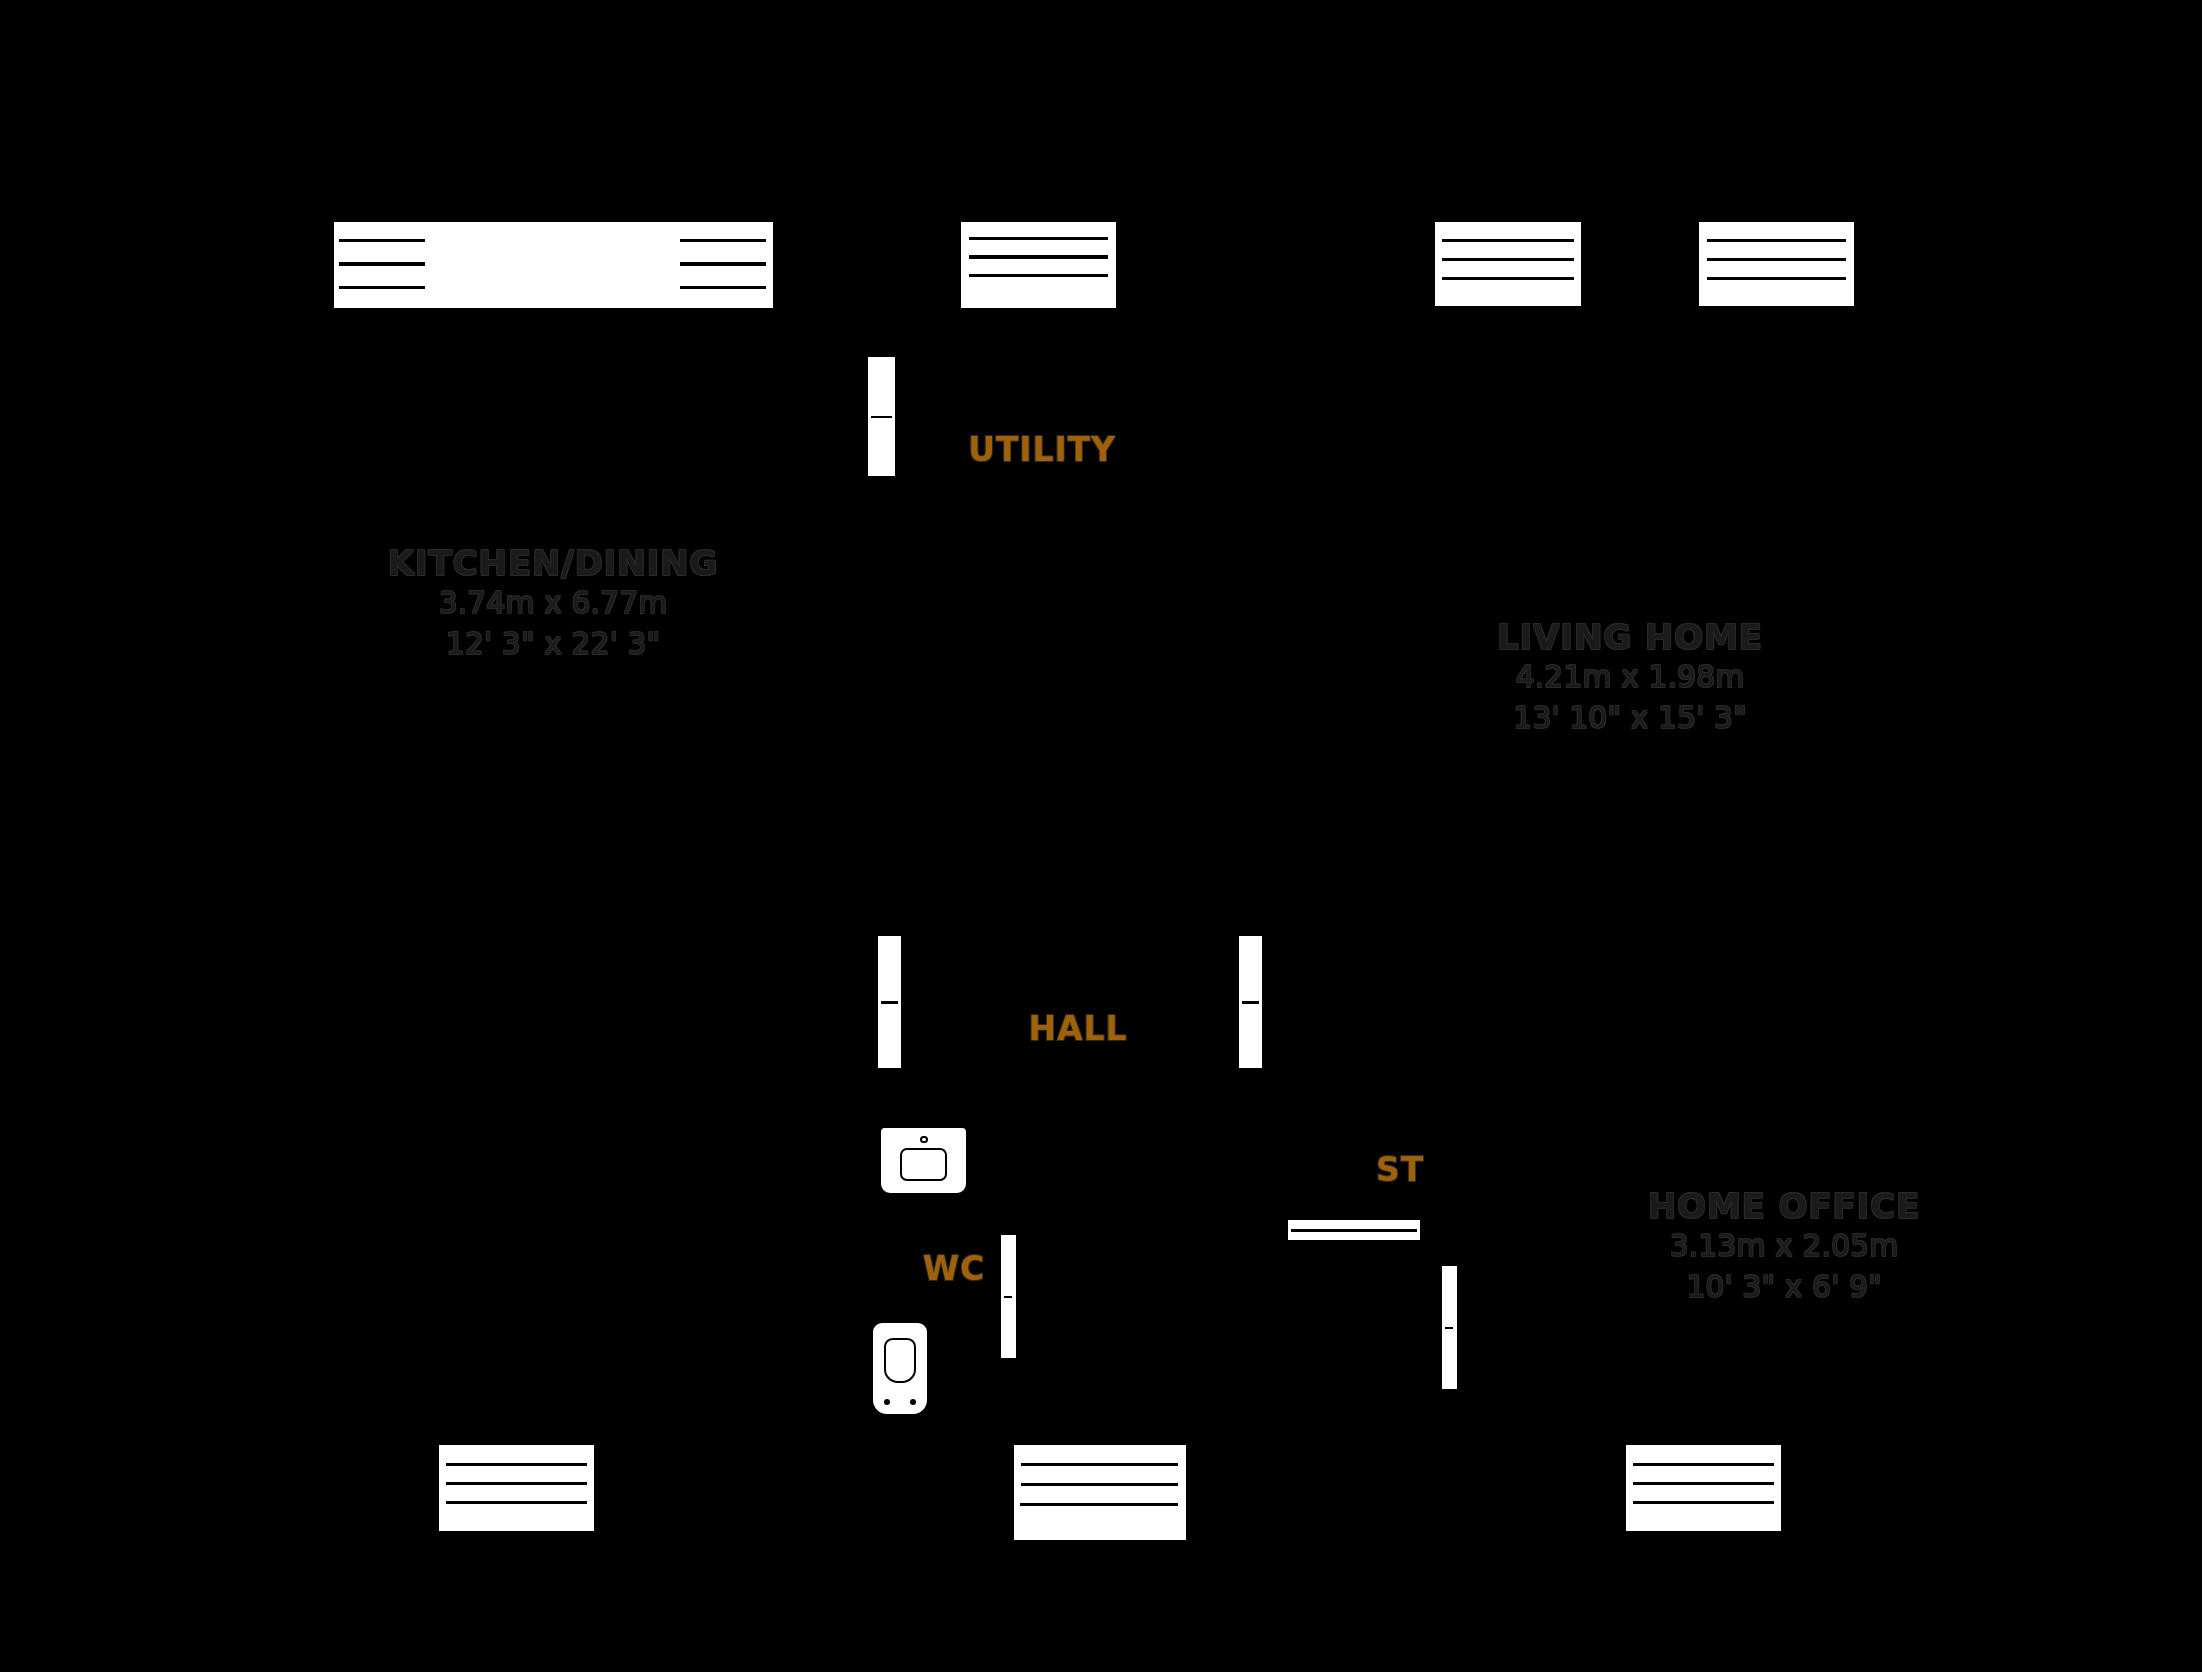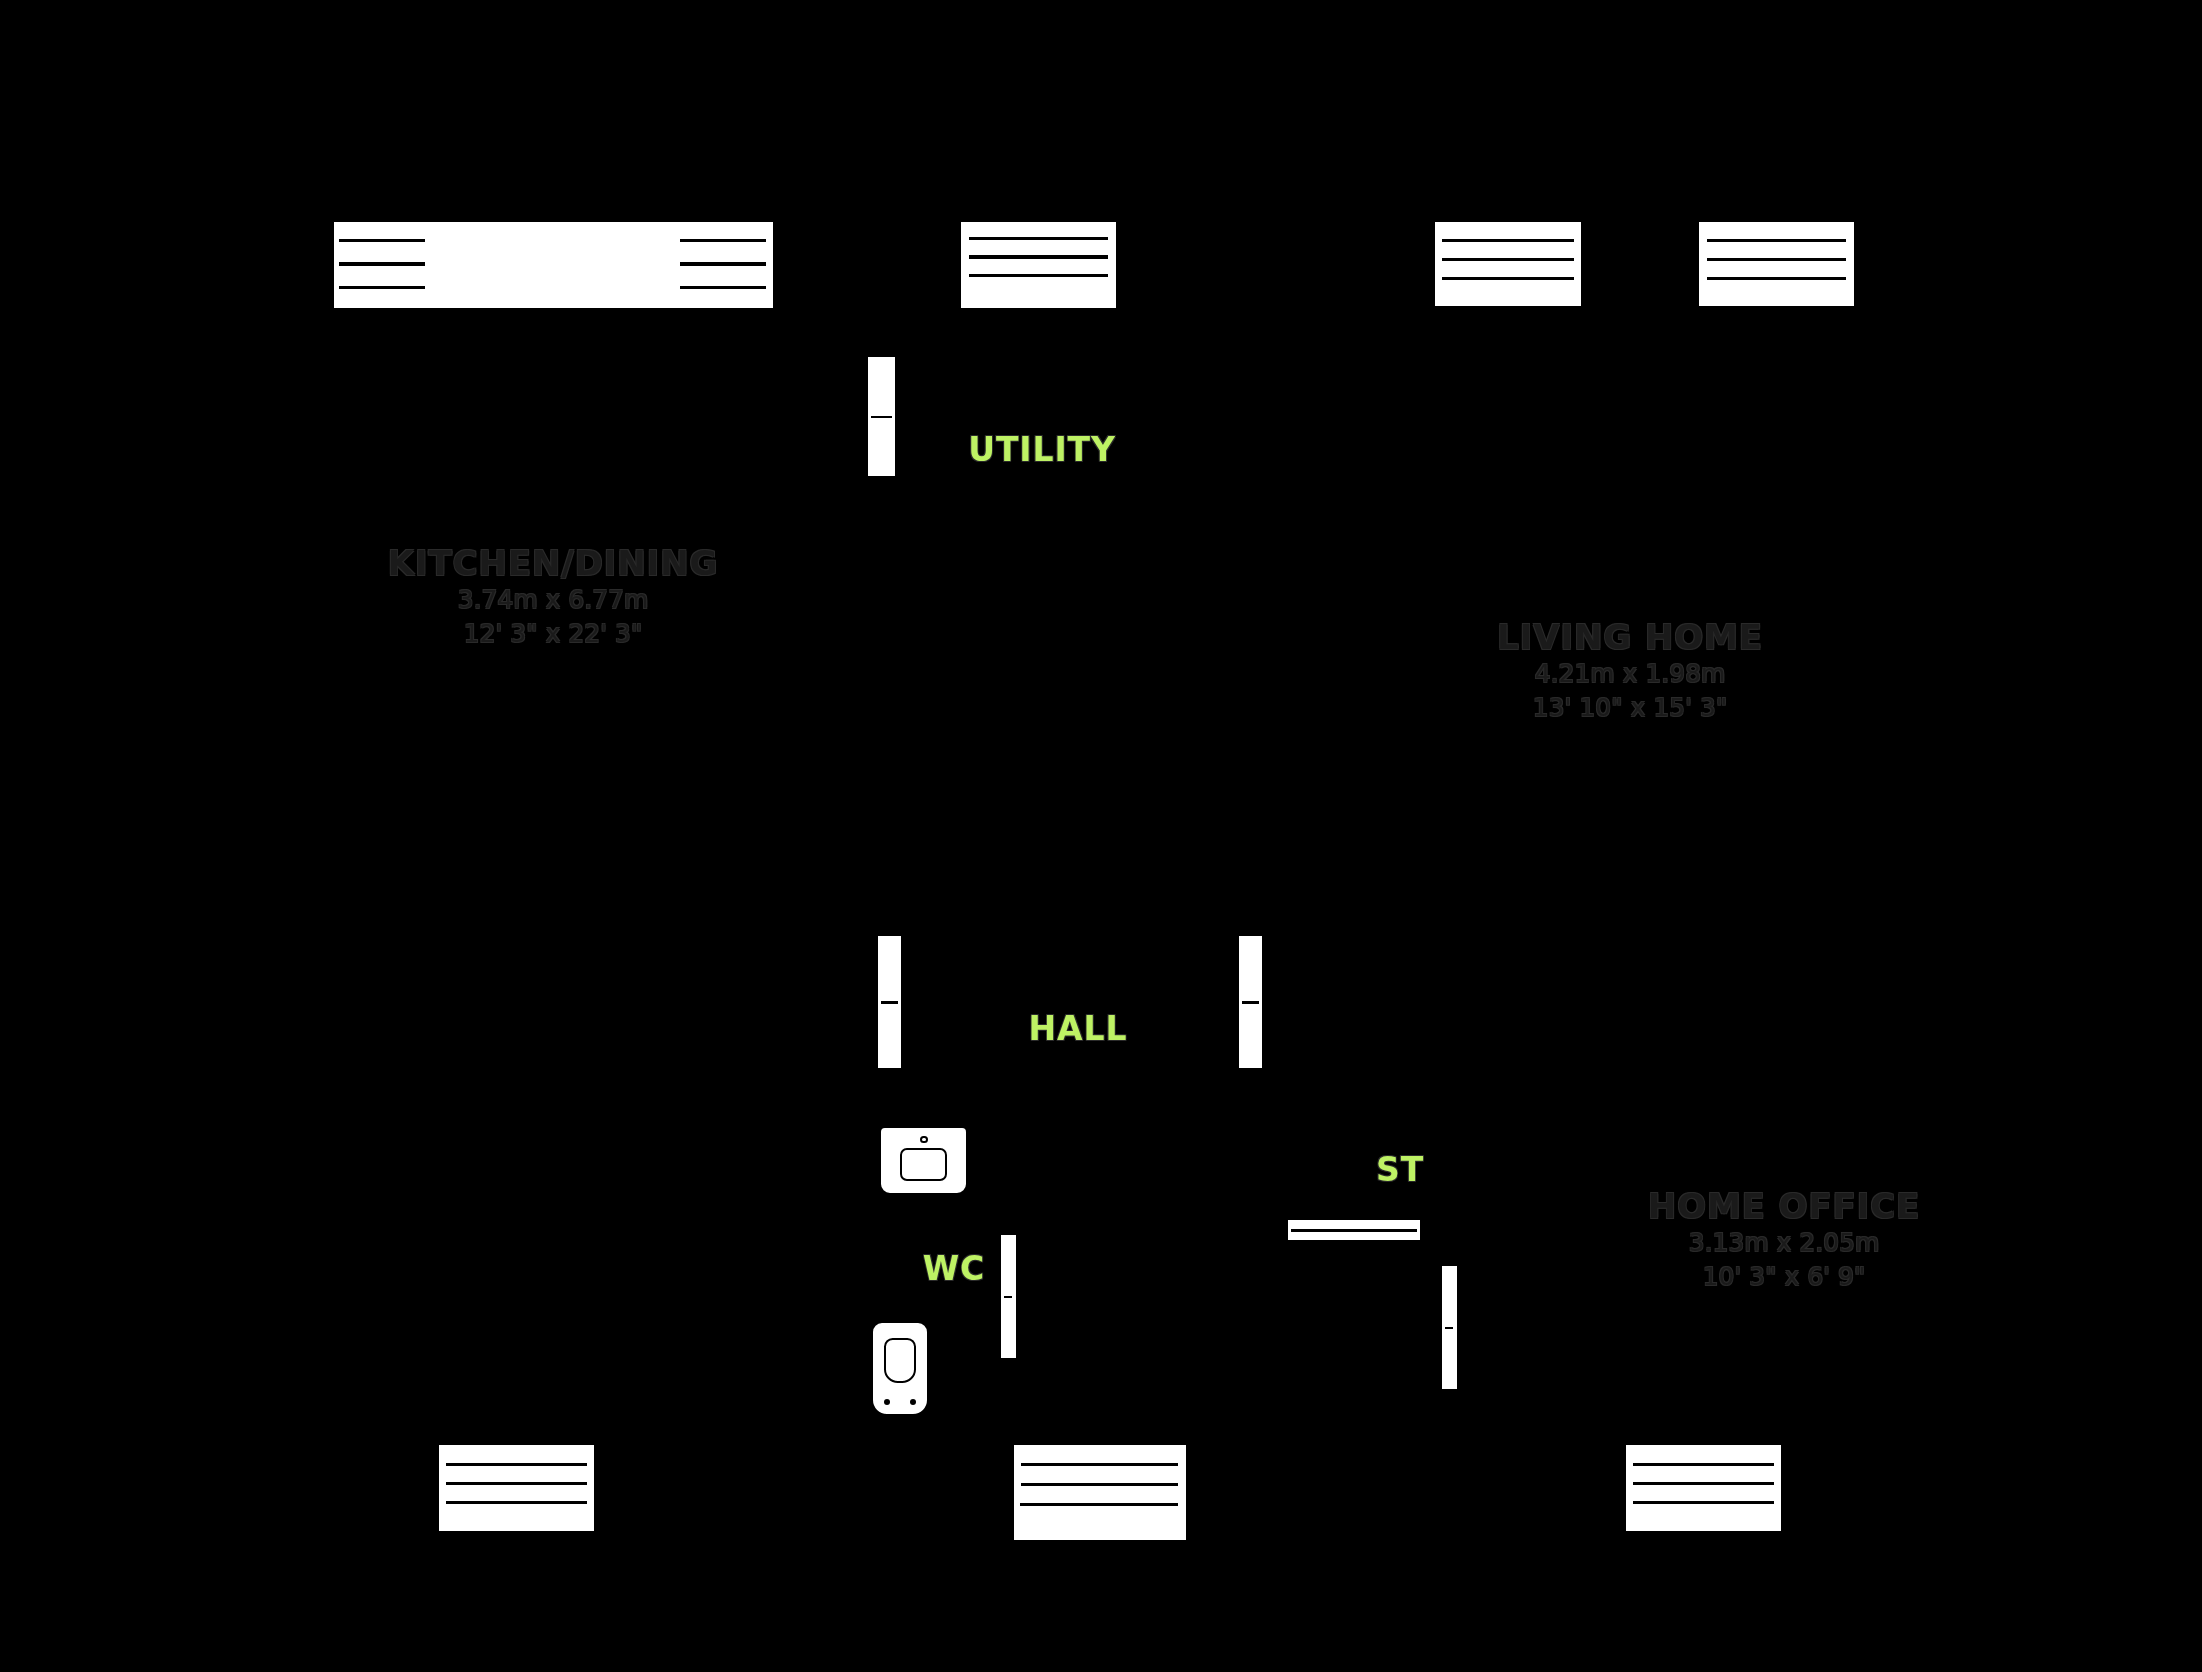--- a/index.html
+++ b/index.html
@@ -63,27 +63,27 @@
     transform: translateX(-50%);
   }
   .room-name {
     font-weight: bold;
     font-size: 34px;
     letter-spacing: 0.9px;
     line-height: 1.15;
     font-family: "DejaVu Sans", sans-serif;
   }
   .room-dim {
-    font-size: 25px;
+    font-size: 30px;
     line-height: 1.35;
     font-family: "DejaVu Sans", sans-serif;
   }
   .small-label {
     position: absolute;
-    color: #bef264;
+    color: #a16207;
     font-weight: bold;
     font-size: 33px;
     letter-spacing: 0.9px;
     text-shadow:
       -0.9px -0.9px 0 #2a2a2a,
        0.9px -0.9px 0 #2a2a2a,
       -0.9px  0.9px 0 #2a2a2a,
        0.9px  0.9px 0 #2a2a2a;
     white-space: nowrap;
     transform: translateX(-50%);

